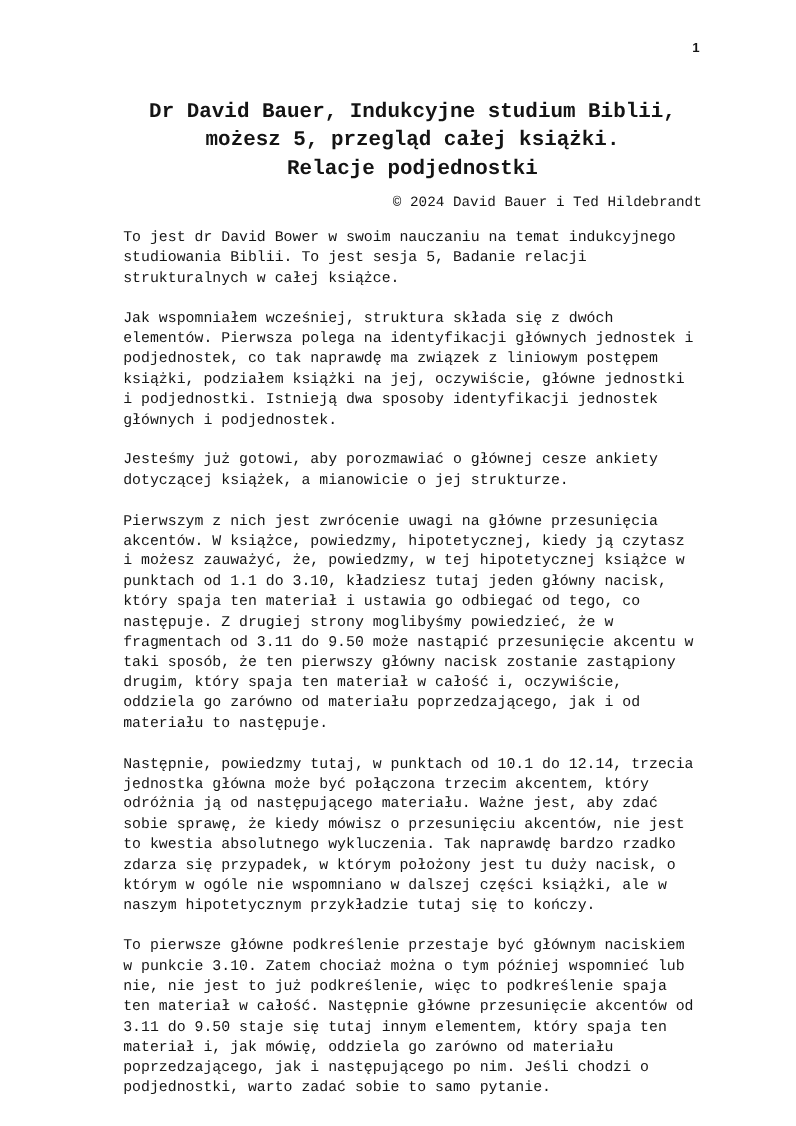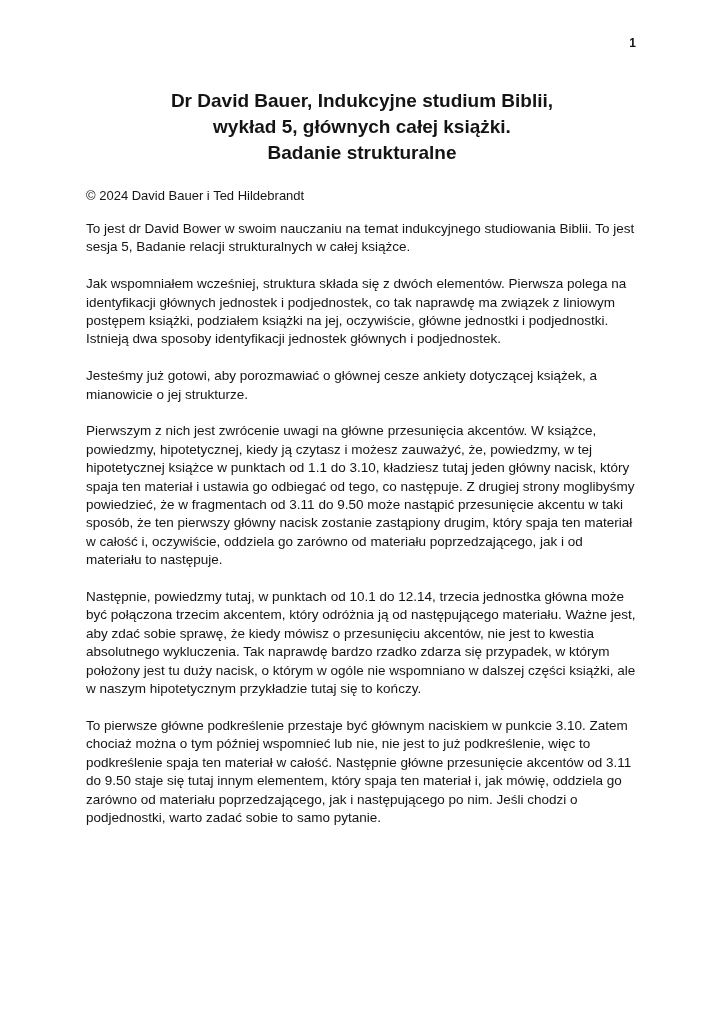--- a/index.html
+++ b/index.html
@@ -20,33 +20,34 @@
   }
   .page-number {
     position: absolute;
     top: 36px;
     right: 88px;
     font-size: 12px;
     font-weight: bold;
     color: #141414;
   }
   .content {
-    padding: 88px 86px 0 86px;
+    padding: 88px 86px 0 112px;
+    font-family: Liberation Mono, monospace;
   }
   .title {
     margin: 0;
     text-align: center;
     font-size: 19px;
     line-height: 26px;
     font-weight: bold;
     color: #141414;
   }
   .copyright {
-    margin-top: 21px;
-    text-align: left;
+    margin-top: 9px;
+    text-align: right;
     font-size: 13px;
     line-height: 17px;
     font-weight: normal;
   }
   .body-text {
     margin-top: 16px;
     font-size: 13.5px;
     line-height: 18.4px;
     text-align: left;
   }
@@ -58,22 +59,22 @@
 <body>
 
 <div class="page">
 
   <div class="page-number">1</div>
 
   <div class="content">
 
     <h1 class="title">
       <span>Dr David Bauer, Indukcyjne studium Biblii,</span><br>
-      <span>wykład 5, głównych całej książki.</span><br>
-      <span>Badanie strukturalne</span>
+      <span>możesz 5, przegląd całej książki.</span><br>
+      <span>Relacje podjednostki</span>
     </h1>
 
     <div class="copyright">© 2024 David Bauer i Ted Hildebrandt</div>
 
     <div class="body-text">
       <p>To jest dr David Bower w swoim nauczaniu na temat indukcyjnego studiowania Biblii. To jest sesja 5, Badanie relacji strukturalnych w całej książce.</p>
       <p>Jak wspomniałem wcześniej, struktura składa się z dwóch elementów. Pierwsza polega na identyfikacji głównych jednostek i podjednostek, co tak naprawdę ma związek z liniowym postępem książki, podziałem książki na jej, oczywiście, główne jednostki i podjednostki. Istnieją dwa sposoby identyfikacji jednostek głównych i podjednostek.</p>
       <p>Jesteśmy już gotowi, aby porozmawiać o głównej cesze ankiety dotyczącej książek, a mianowicie o jej strukturze.</p>
       <p>Pierwszym z nich jest zwrócenie uwagi na główne przesunięcia akcentów. W książce, powiedzmy, hipotetycznej, kiedy ją czytasz i możesz zauważyć, że, powiedzmy, w tej hipotetycznej książce w punktach od 1.1 do 3.10, kładziesz tutaj jeden główny nacisk, który spaja ten materiał i ustawia go odbiegać od tego, co następuje. Z drugiej strony moglibyśmy powiedzieć, że w fragmentach od 3.11 do 9.50 może nastąpić przesunięcie akcentu w taki sposób, że ten pierwszy główny nacisk zostanie zastąpiony drugim, który spaja ten materiał w całość i, oczywiście, oddziela go zarówno od materiału poprzedzającego, jak i od materiału to następuje.</p>
       <p>Następnie, powiedzmy tutaj, w punktach od 10.1 do 12.14, trzecia jednostka główna może być połączona trzecim akcentem, który odróżnia ją od następującego materiału. Ważne jest, aby zdać sobie sprawę, że kiedy mówisz o przesunięciu akcentów, nie jest to kwestia absolutnego wykluczenia. Tak naprawdę bardzo rzadko zdarza się przypadek, w którym położony jest tu duży nacisk, o którym w ogóle nie wspomniano w dalszej części książki, ale w naszym hipotetycznym przykładzie tutaj się to kończy.</p>

